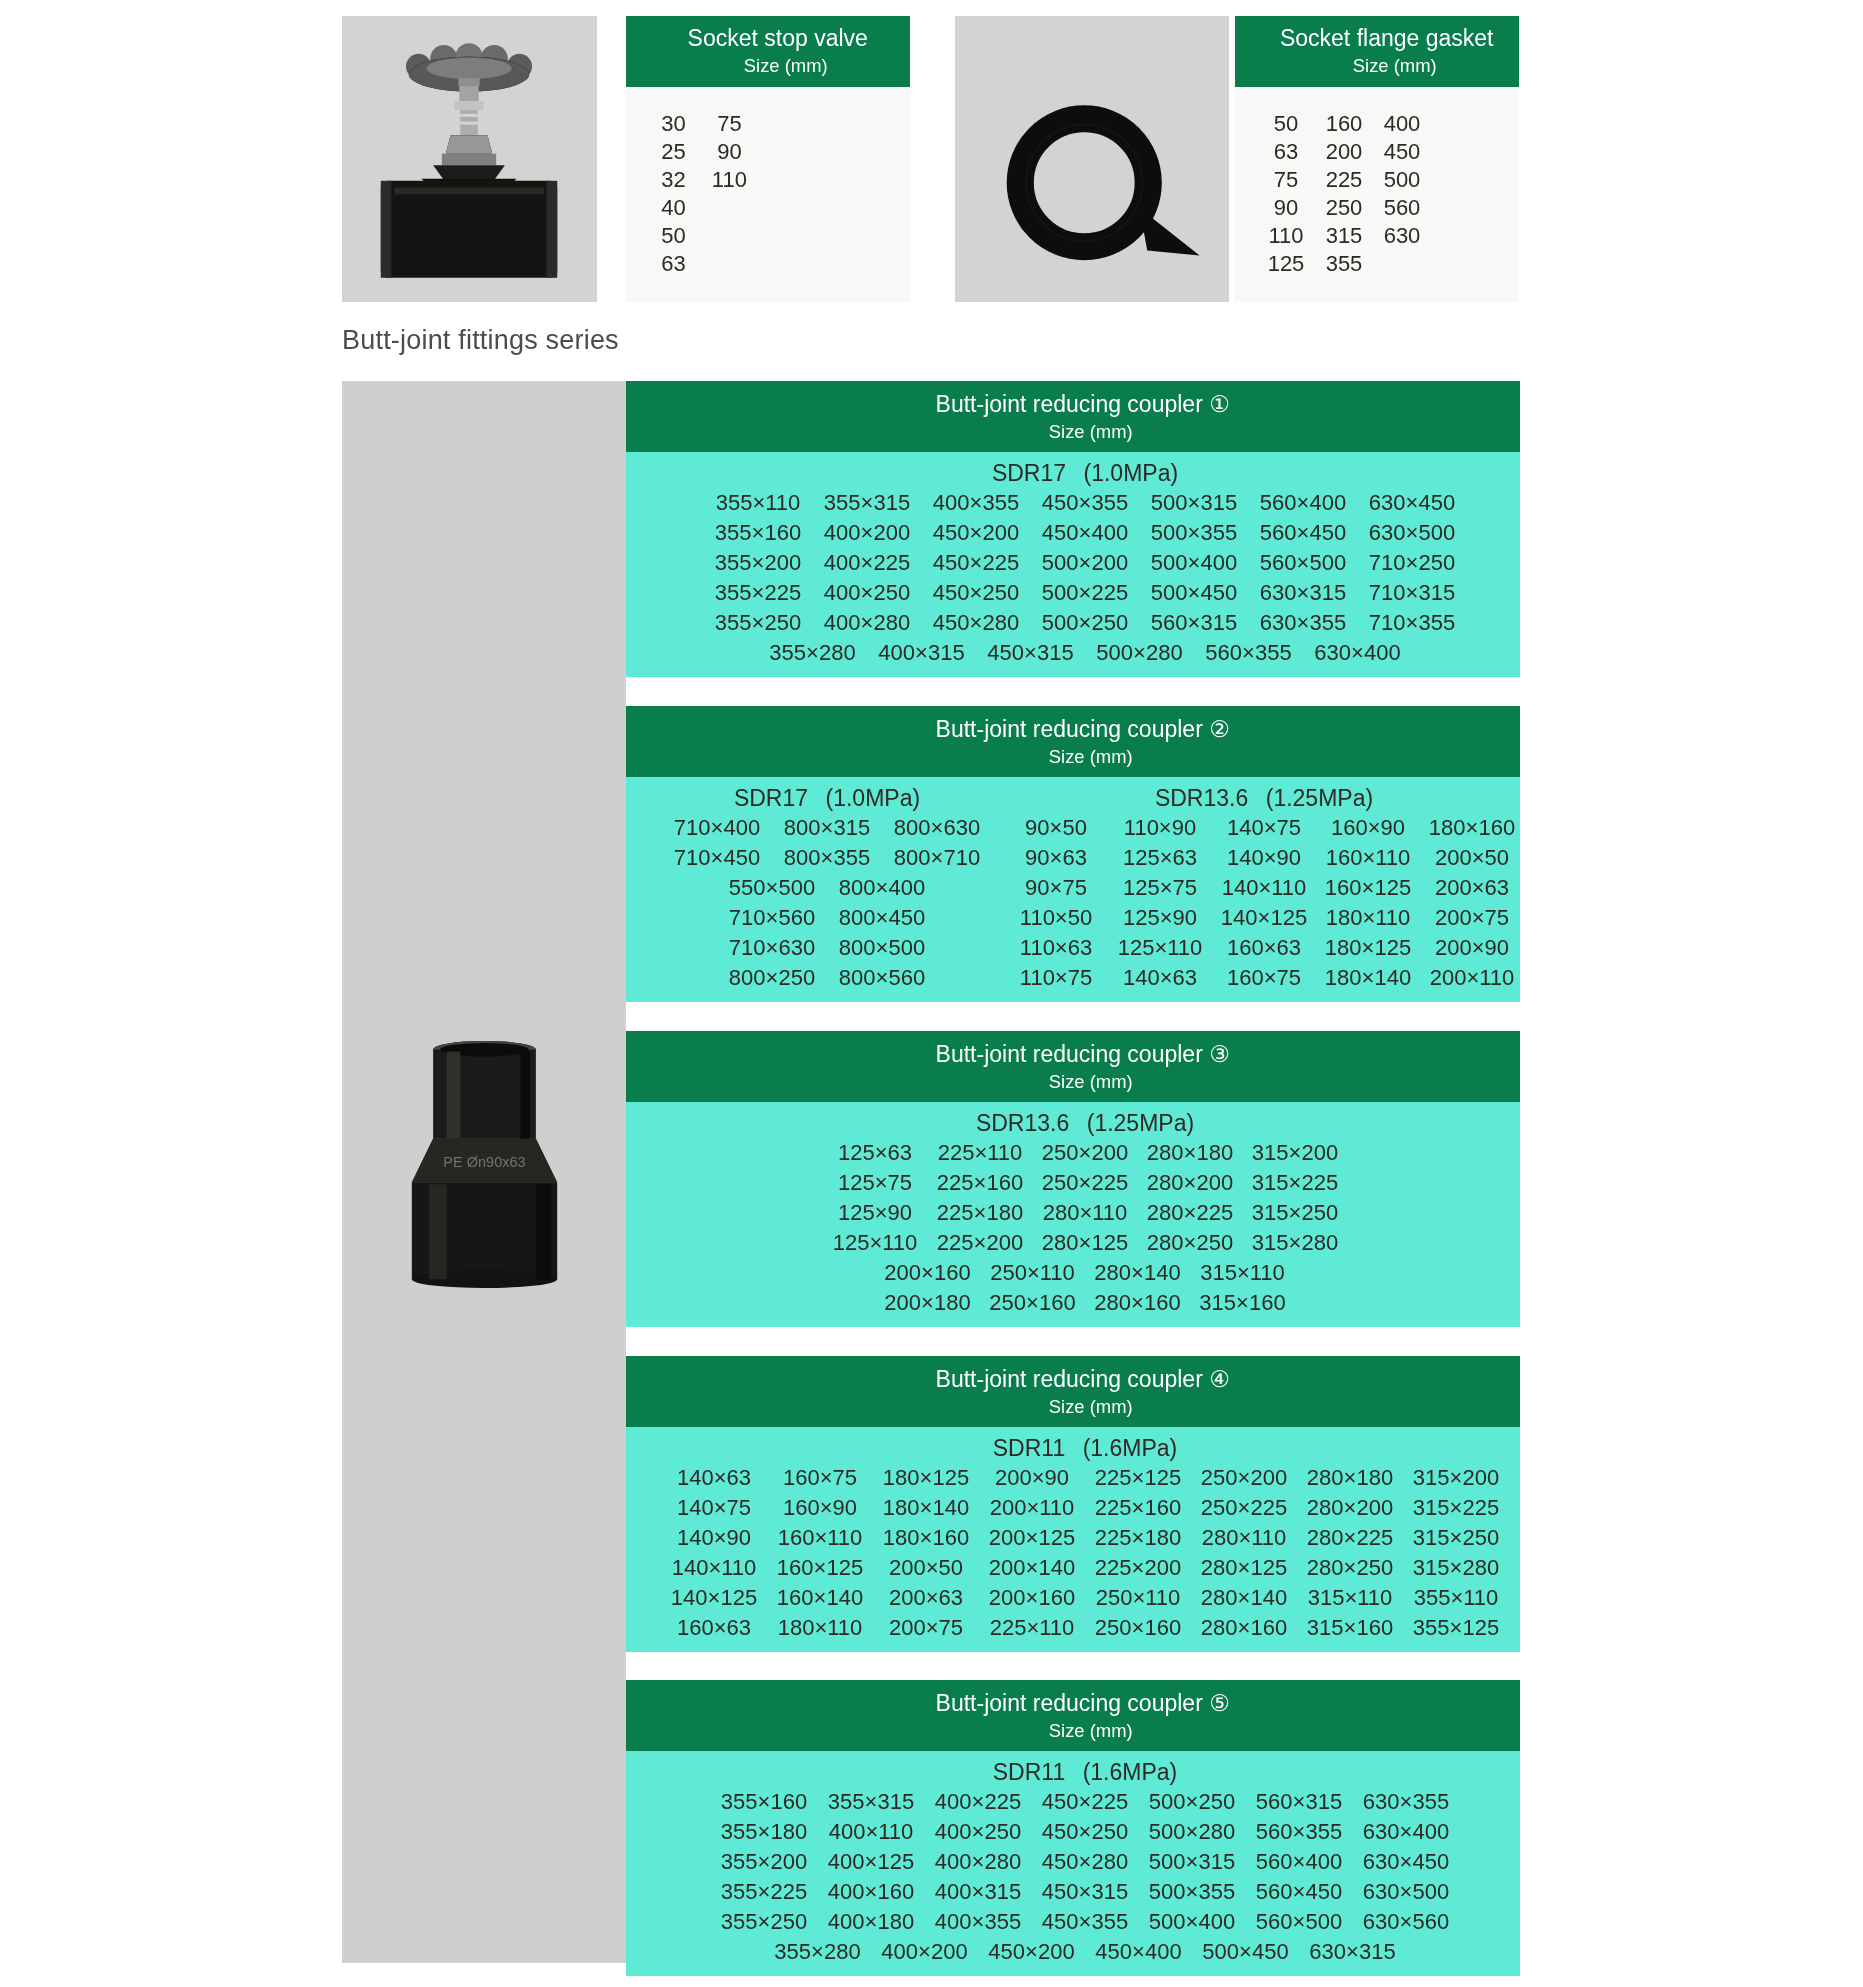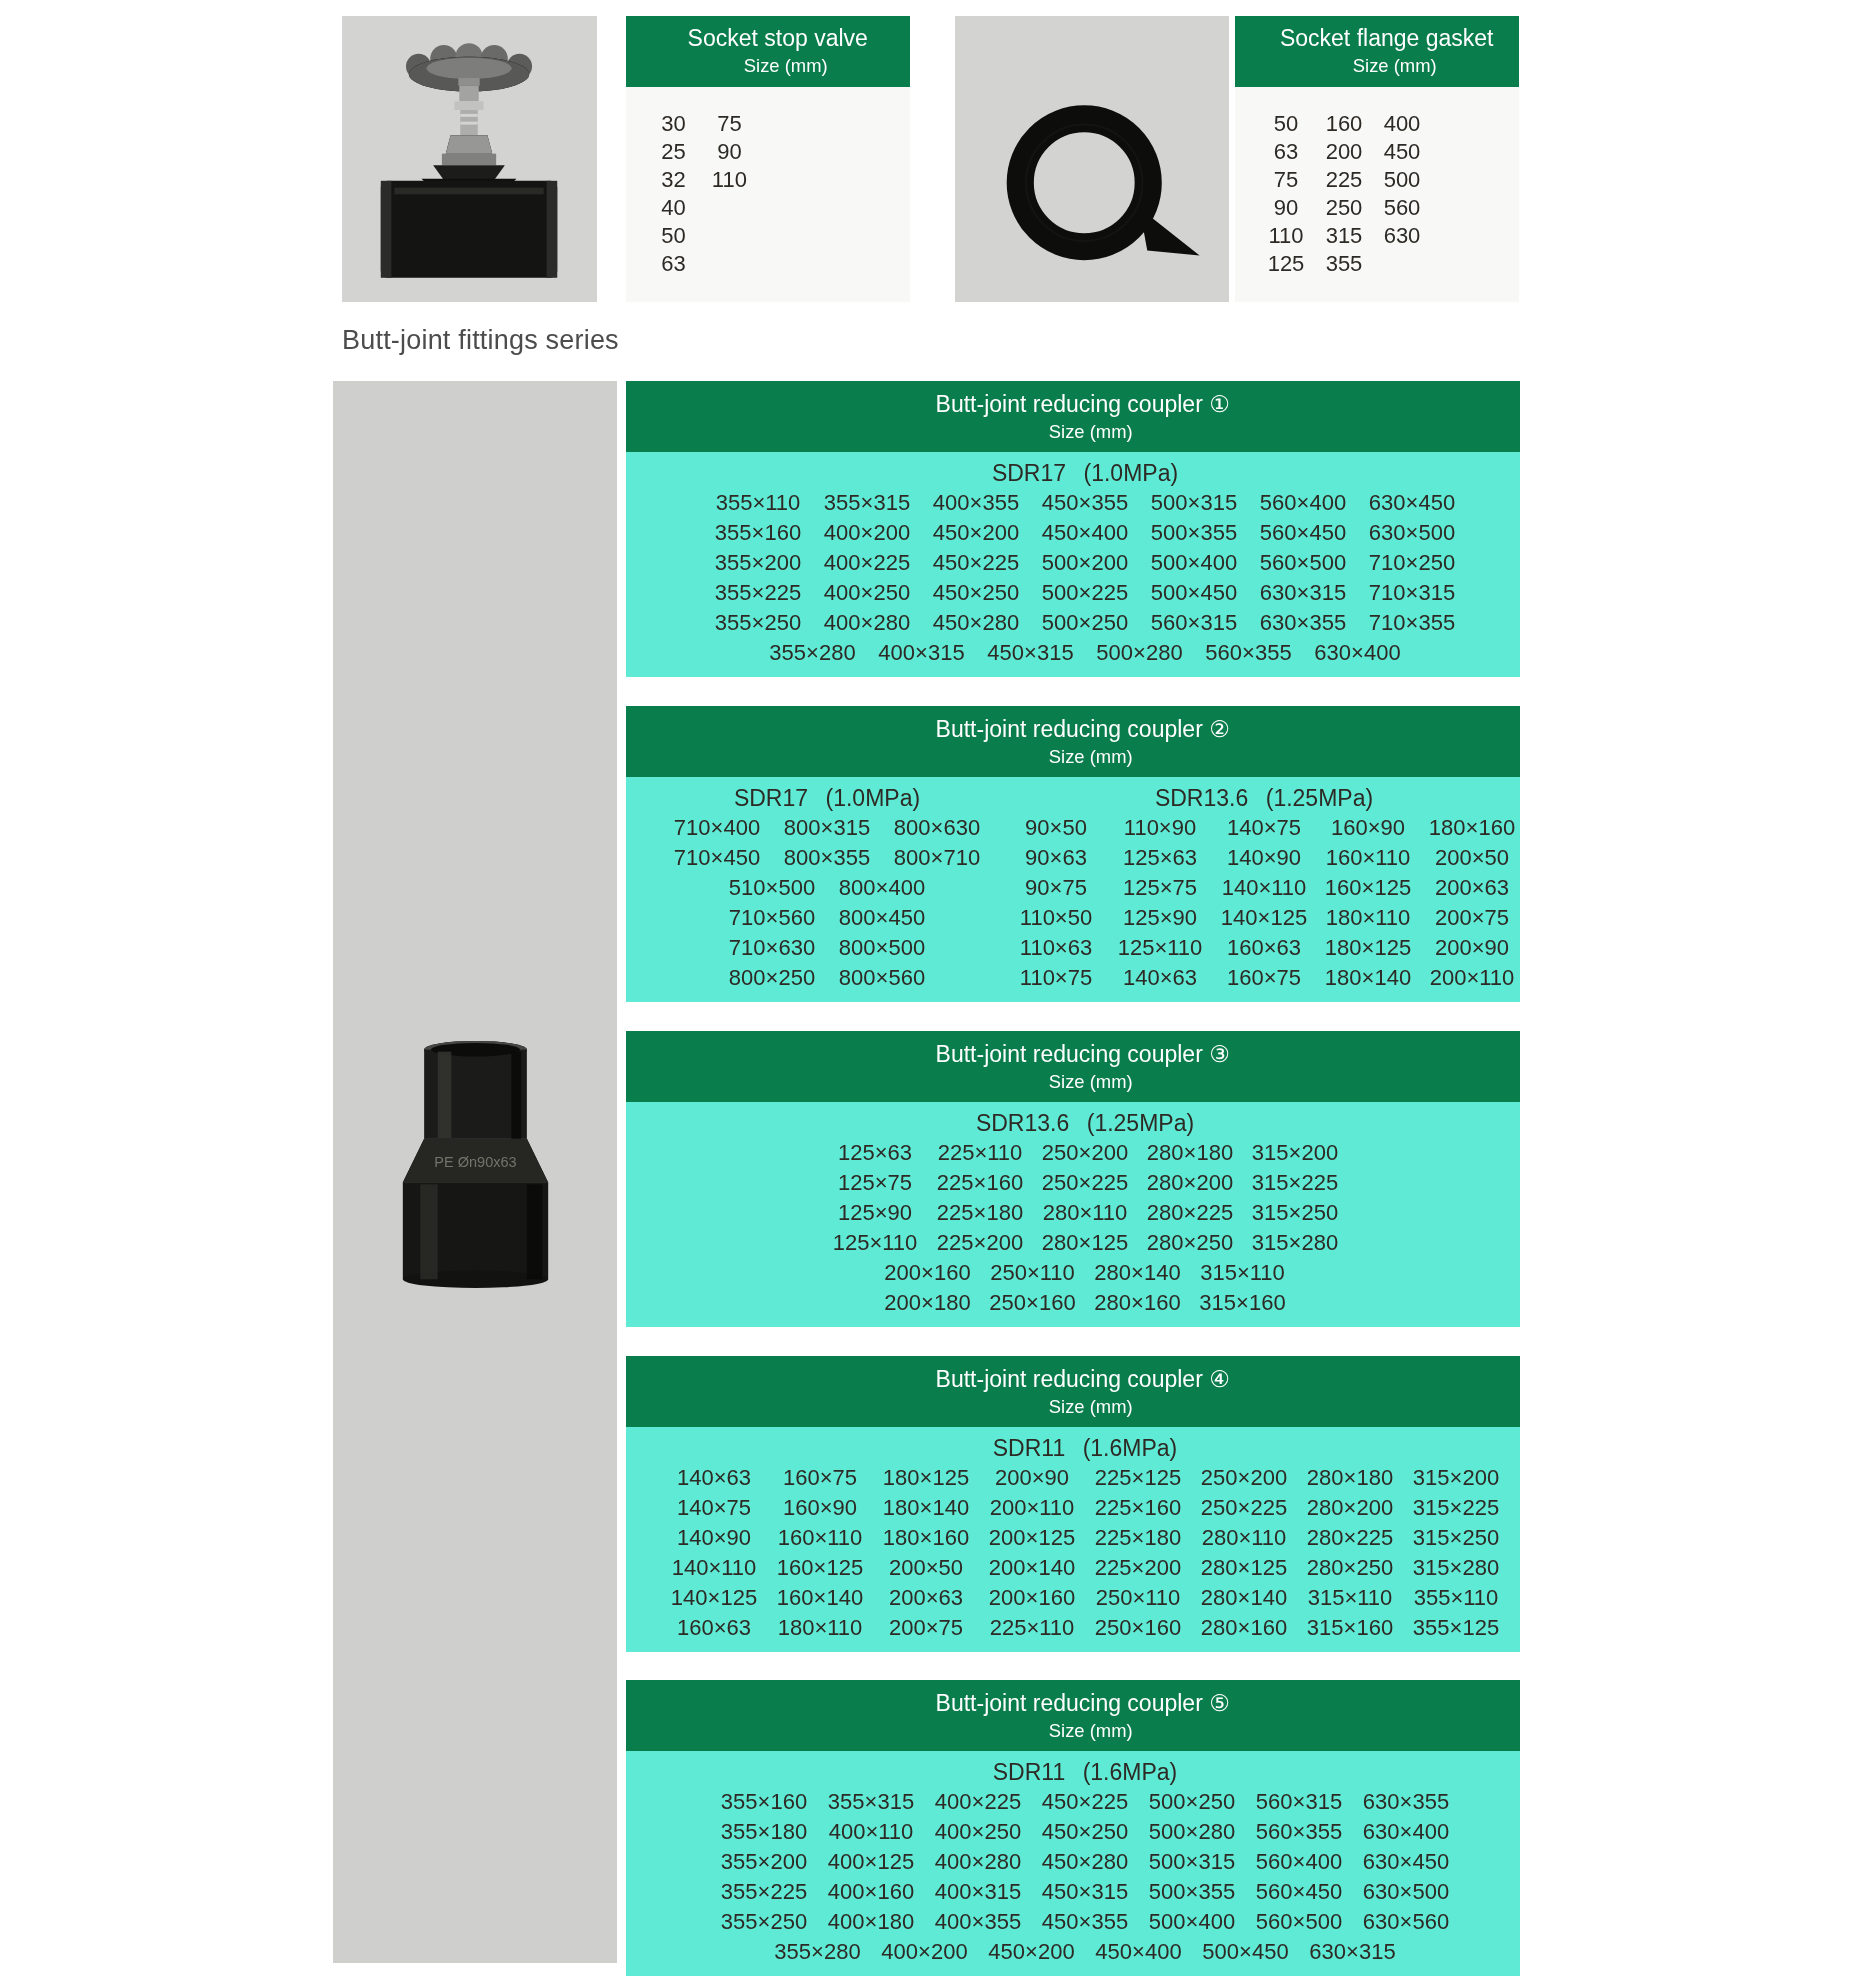--- a/index.html
+++ b/index.html
@@ -3,21 +3,21 @@
 <meta charset="utf-8">
 <style>
   html,body{margin:0;padding:0;background:#ffffff;}
   .page{position:relative;width:1863px;height:1987px;background:#ffffff;overflow:hidden;
         font-family:"Liberation Sans","DejaVu Sans",sans-serif;color:#2d2a25;text-align:center;}
 
   
   .photo-panel{position:absolute;background:#d3d3d1;}
   .valve-panel{left:342px;top:15.5px;width:255px;height:286px;}
   .gasket-panel{left:955px;top:15.5px;width:274px;height:286px;}
-  .sidebar{position:absolute;left:333px;top:381px;width:284px;height:1582px;background:#cfcfcd;}
+  .sidebar{position:absolute;left:342px;top:381px;width:284px;height:1582px;background:#cfcfcd;}
   .coupler-photo{position:absolute;left:60px;top:658px;}
 
   
   .green-head{background:var(--green,#0a7d4c);color:#ffffff;height:71px;box-sizing:border-box;
               padding:9.7px 0 0 19.4px;}
   .head-title{font-size:23px;line-height:27px;font-weight:400;white-space:nowrap;}
   .head-sub{font-size:18.4px;line-height:22px;margin-top:2.9px;margin-left:16px;}
 
   
   .card-table{position:absolute;top:15.5px;width:284px;height:286px;}
@@ -194,21 +194,21 @@
   <div class="tbl" data-table="1">
     <div class="green-head">
       <div class="head-title">Butt-joint reducing coupler ②</div>
       <div class="head-sub">Size (mm)</div>
     </div>
     <div class="tbl-body">
         <div class="grp grp0">
           <div class="spec"><span>SDR17</span><span class="pressure">(1.0MPa)</span></div>
           <div class="row"><span class="cell">710×400</span><span class="cell">800×315</span><span class="cell">800×630</span></div>
           <div class="row"><span class="cell">710×450</span><span class="cell">800×355</span><span class="cell">800×710</span></div>
-          <div class="row"><span class="cell">510×500</span><span class="cell">800×400</span></div>
+          <div class="row"><span class="cell">550×500</span><span class="cell">800×400</span></div>
           <div class="row"><span class="cell">710×560</span><span class="cell">800×450</span></div>
           <div class="row"><span class="cell">710×630</span><span class="cell">800×500</span></div>
           <div class="row"><span class="cell">800×250</span><span class="cell">800×560</span></div>
         </div>
         <div class="grp grp1">
           <div class="spec"><span>SDR13.6</span><span class="pressure">(1.25MPa)</span></div>
           <div class="row"><span class="cell">90×50</span><span class="cell">110×90</span><span class="cell">140×75</span><span class="cell">160×90</span><span class="cell">180×160</span></div>
           <div class="row"><span class="cell">90×63</span><span class="cell">125×63</span><span class="cell">140×90</span><span class="cell">160×110</span><span class="cell">200×50</span></div>
           <div class="row"><span class="cell">90×75</span><span class="cell">125×75</span><span class="cell">140×110</span><span class="cell">160×125</span><span class="cell">200×63</span></div>
           <div class="row"><span class="cell">110×50</span><span class="cell">125×90</span><span class="cell">140×125</span><span class="cell">180×110</span><span class="cell">200×75</span></div>

